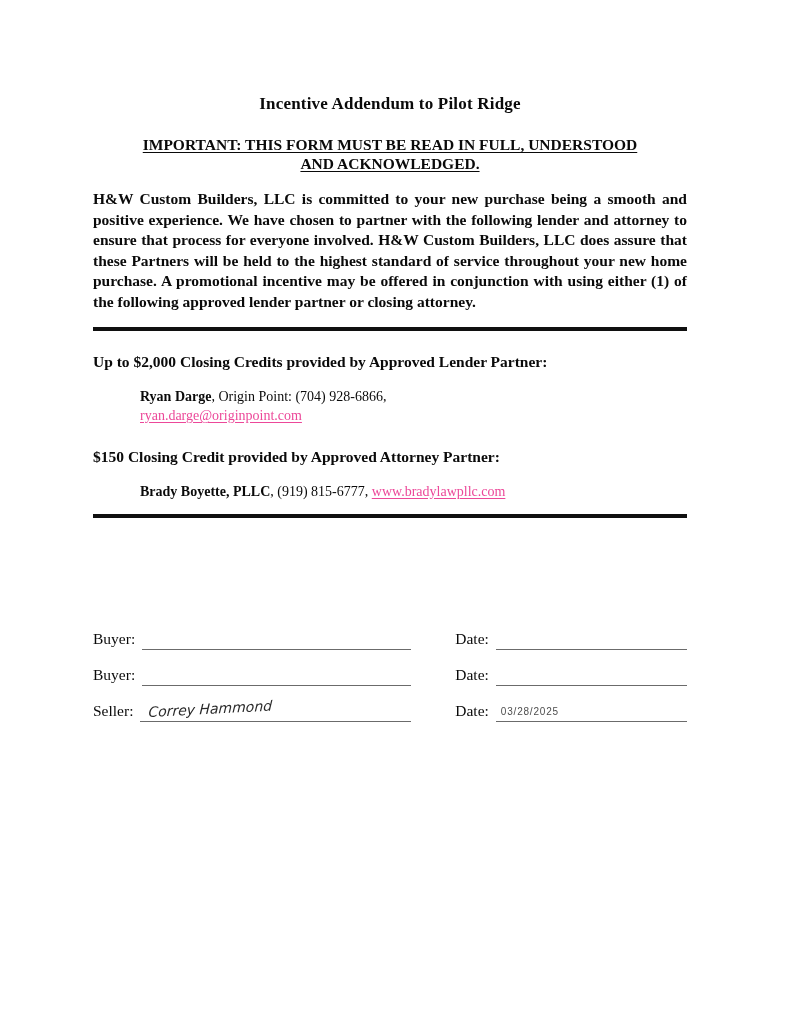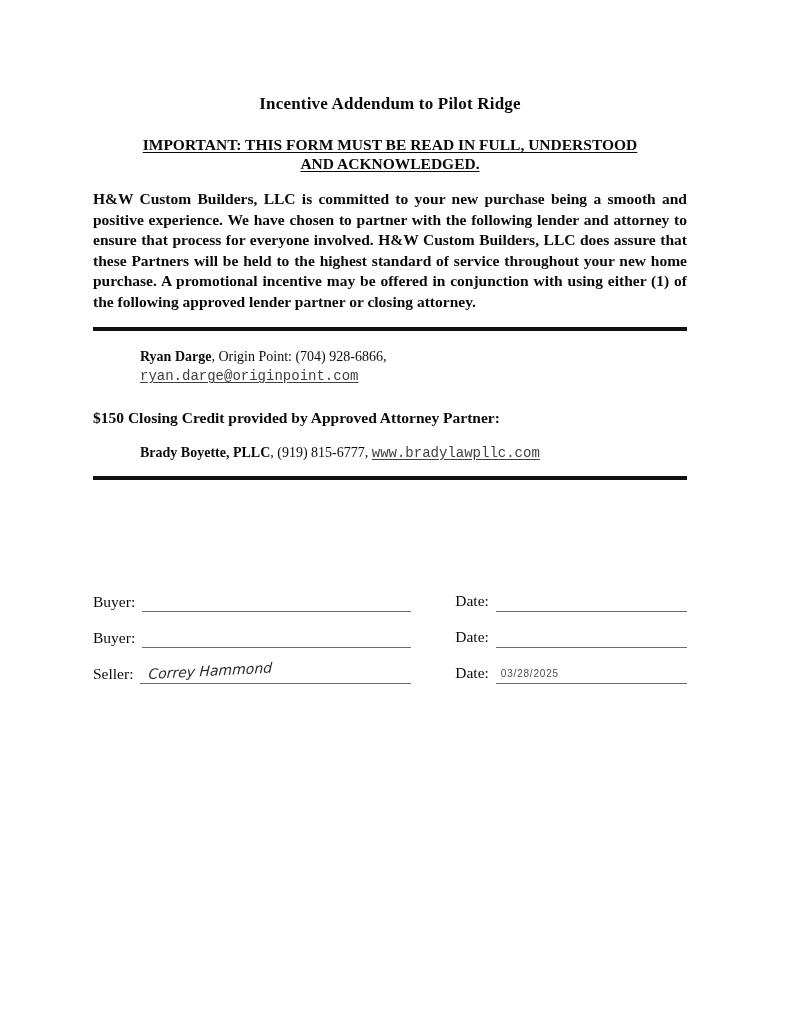--- a/index.html
+++ b/index.html
@@ -50,30 +50,29 @@
     font-weight: bold;
   }
   .contact {
     margin-top: 16px;
     padding-left: 47px;
     font-size: 14px;
     line-height: 19.5px;
   }
   .contact .name { font-weight: bold; }
   .link {
-    color: #404040;
+    color: #ec4899;
     text-decoration: underline;
     text-underline-offset: 2px;
     cursor: pointer;
-    font-family: Liberation Mono, monospace;
   }
 
   .sig-block { margin-top: 110px; }
   .sig-row { display: flex; align-items: flex-end; margin-bottom: 14px; }
-  .cell-left  { display: flex; align-items: center; width: 320px; }
+  .cell-left  { display: flex; align-items: flex-start; width: 320px; }
   .cell-gap   { width: 44px; flex: none; }
   .cell-right { display: flex; width: 233px; }
   .sig-label { flex: none; padding-right: 7px; font-size: 15.5px; line-height: 21px; }
   .sig-line {
     flex: 1;
     height: 21px;
     border-bottom: 1.2px solid #6b6b6b;
     position: relative;
   }
   .handwriting {
@@ -106,20 +105,21 @@
   <div class="content">
 
     <div class="title">Incentive Addendum to Pilot Ridge</div>
 
     <div class="notice">IMPORTANT: THIS FORM MUST BE READ IN FULL, UNDERSTOOD AND ACKNOWLEDGED.</div>
 
     <div class="paragraph">H&amp;W Custom Builders, LLC is committed to your new purchase being a smooth and positive experience.  We have chosen to partner with the following lender and attorney to ensure that process for everyone involved. H&amp;W Custom Builders, LLC does assure that these Partners will be held to the highest standard of service throughout your new home purchase. A promotional incentive may be offered in conjunction with using either (1) of the following approved lender partner or closing attorney.</div>
 
     <div class="rule rule-top"></div>
 
+    <div class="section-heading">Up to $2,000 Closing Credits provided by Approved Lender Partner:</div>
 
     <div class="contact">
       <span class="name">Ryan Darge</span><span>, Origin Point: (704) 928-6866,</span><br>
       <span class="link">ryan.darge@originpoint.com</span>
     </div>
 
     <div class="section-heading">$150 Closing Credit provided by Approved Attorney Partner:</div>
 
     <div class="contact">
       <span class="name">Brady Boyette, PLLC</span><span>, (919) 815-6777, </span><span class="link">www.bradylawpllc.com</span>

